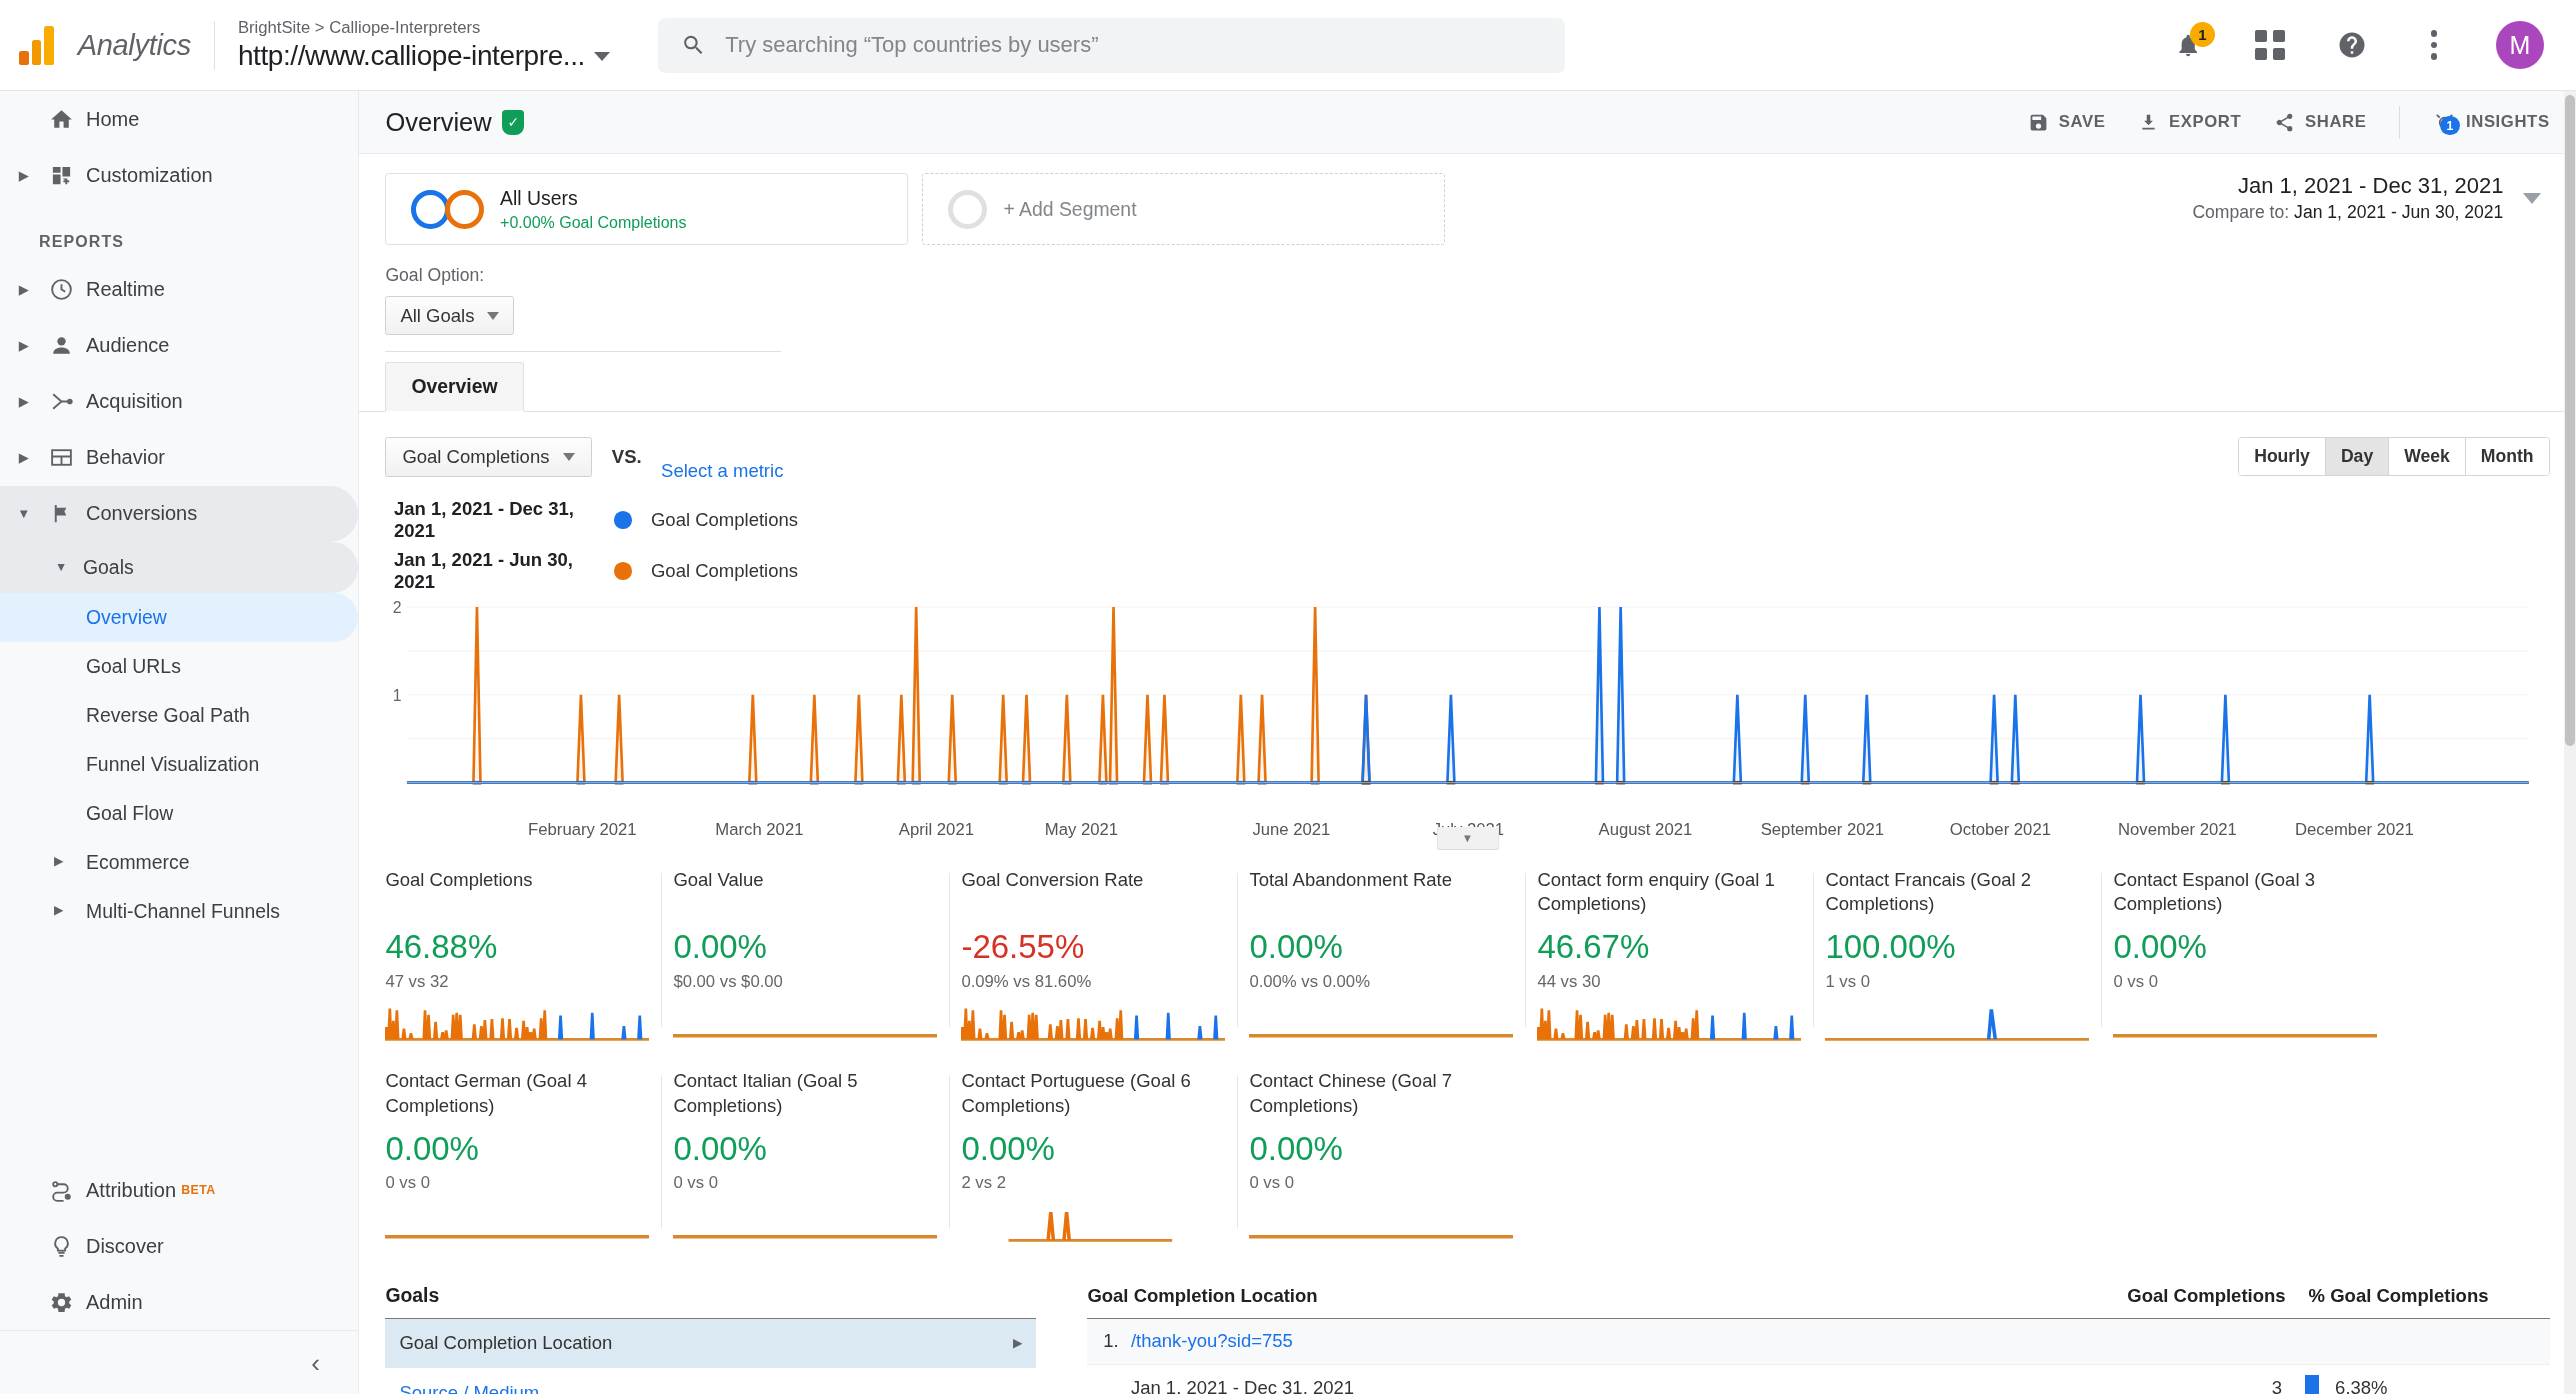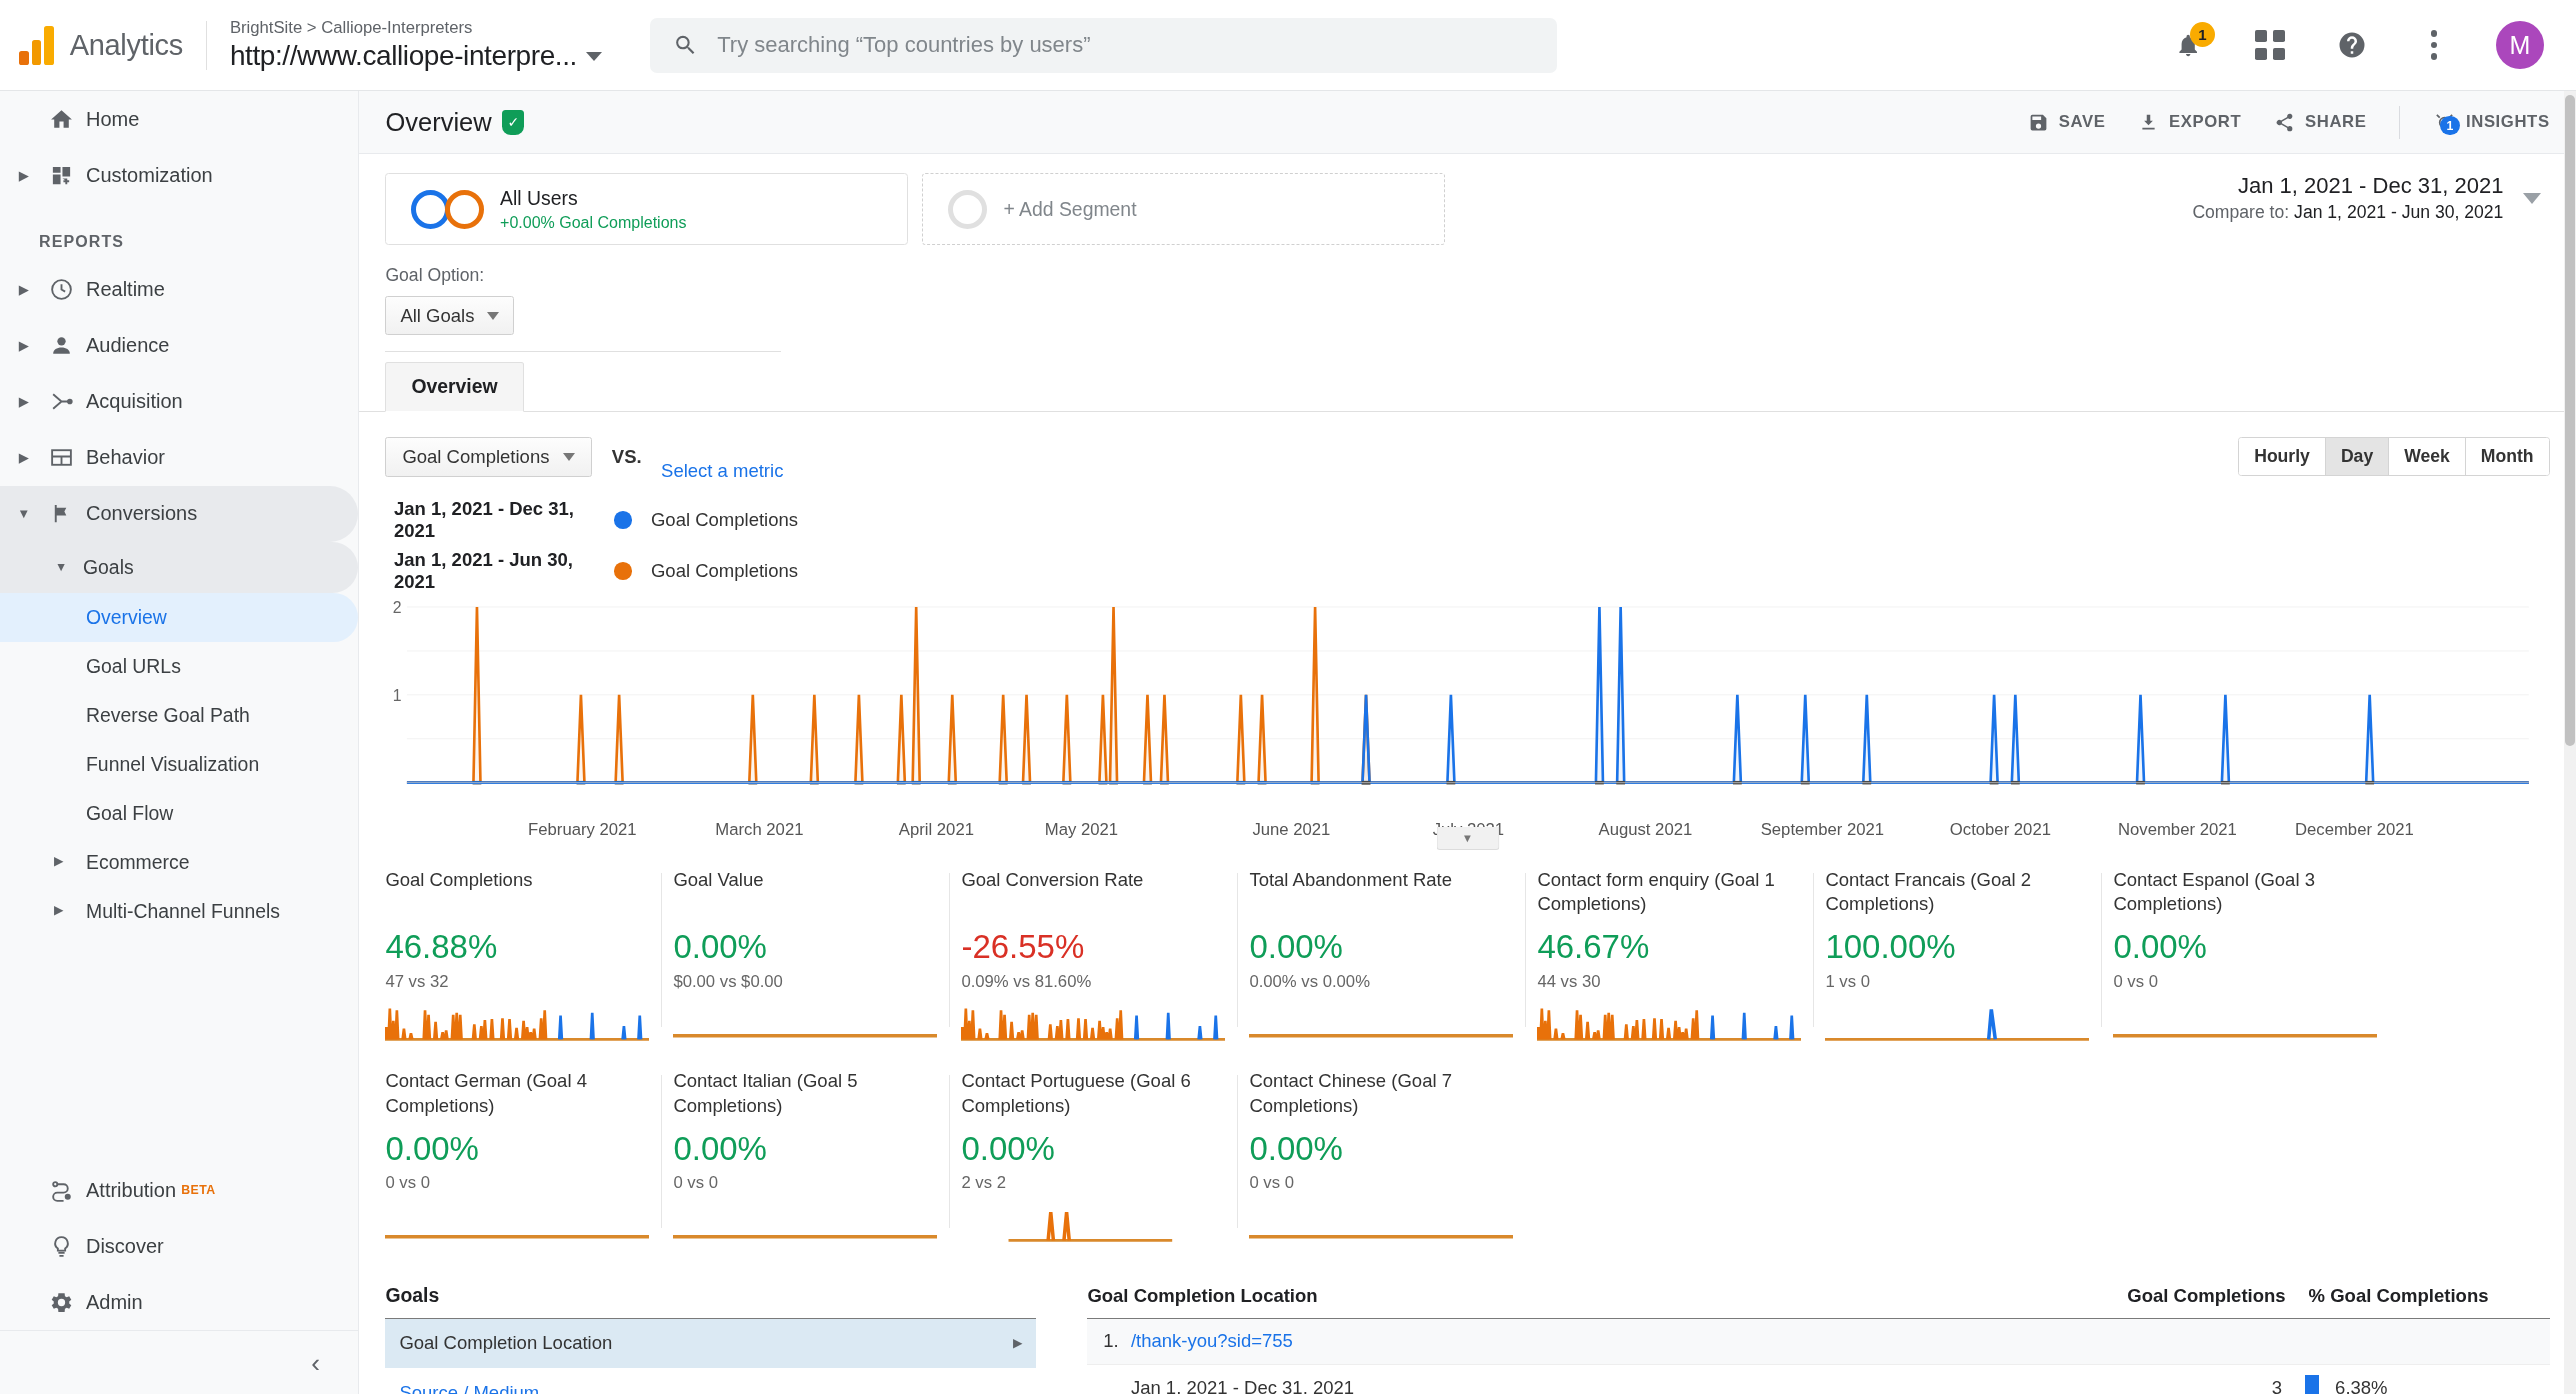--- a/index.html
+++ b/index.html
@@ -14,21 +14,21 @@
   .topbar {
     position: absolute; top: 0; left: 0; width: 2576px; height: 91px;
     background: #fff; border-bottom: 0.9px solid #e4e6e8;
     display: flex; align-items: center;
   }
   .ga-logo { margin-left: 19.4px; display: flex; align-items: flex-end; gap: 2.6px; height: 39px; }
   .ga-logo i { display:block; width: 9.7px; border-radius: 2.6px; }
   .ga-logo i:nth-child(1){ height: 14px; background:#e8710a; }
   .ga-logo i:nth-child(2){ height: 25px; background:#f29900; }
   .ga-logo i:nth-child(3){ height: 39px; background:#f9ab00; }
-  .brand { font-size: 29px; color:#5f6368; margin-left: 16px; letter-spacing:-0.3px;}
+  .brand { font-size: 29px; color:#5f6368; margin-left: 24px; letter-spacing:-0.3px;font-style:italic;}
   .divider-v { width:0.9px; height:49px; background:#e0e0e0; margin:0 23px; }
   .proplock { display:flex; flex-direction:column; justify-content:center; }
   .breadcrumb { font-size: 16.7px; color:#5f6368; }
   .proprow { display:flex; align-items:center; gap:8.8px; margin-top:2.6px;}
   .propname { font-size: 28px; color:#202124; letter-spacing:-0.4px; }
   .caret-dn { width:0;height:0;border-left:8px solid transparent;border-right:8px solid transparent;border-top:9.7px solid #5f6368; }
   .searchwrap {
     margin-left: 48px; width: 907px; height: 55px; background:#f1f3f4; border-radius: 7px;
     display:flex; align-items:center; padding: 0 23px; gap: 19.4px;
   }

